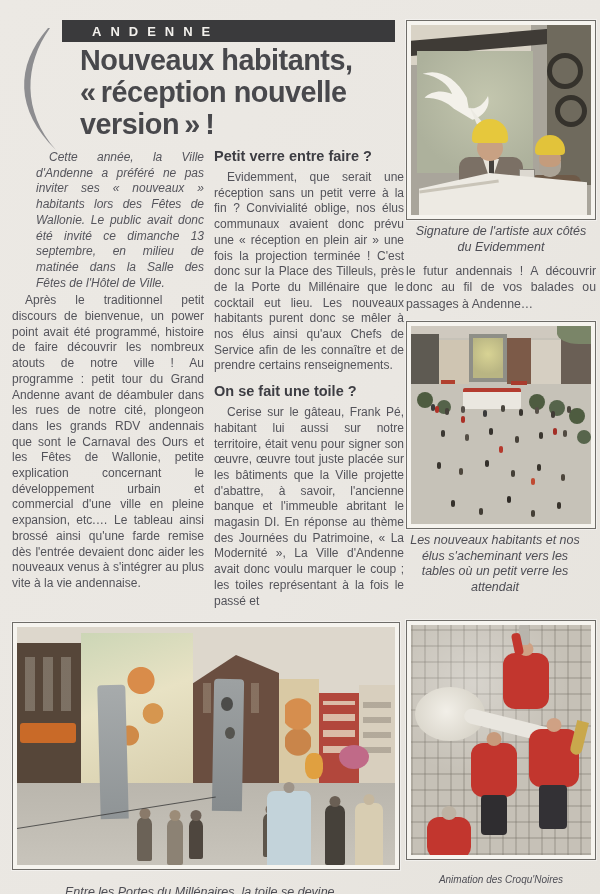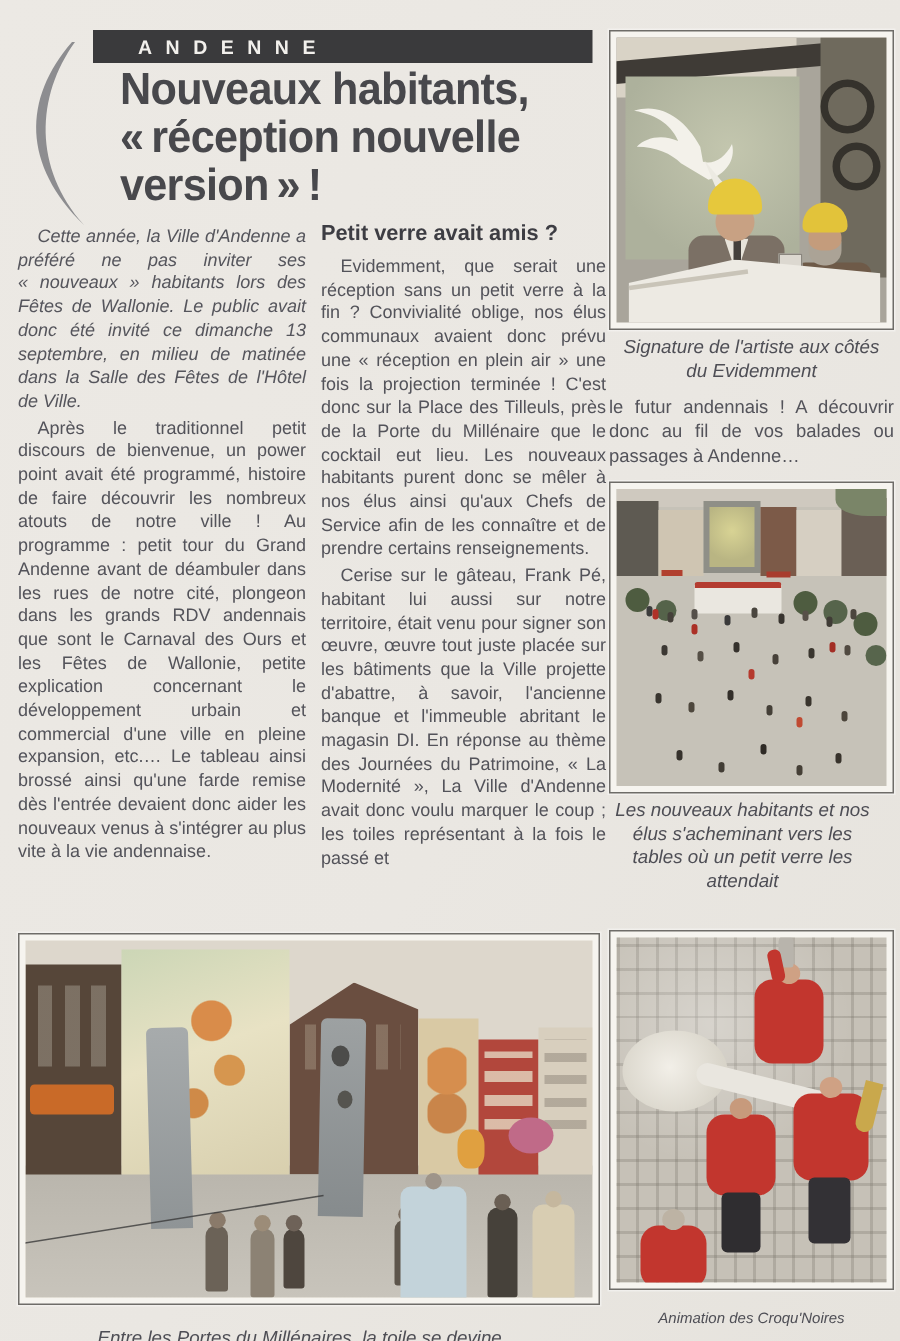--- a/index.html
+++ b/index.html
@@ -21,21 +21,21 @@
     position:absolute;left:80px;top:44px;width:330px;margin:0;
     font-size:30px;line-height:32px;font-weight:bold;color:#48484c;
     letter-spacing:-0.5px;
   }
   .hl-line{display:block;transform:scaleX(.96);transform-origin:left;}
   
   .col{position:absolute;top:150px;width:192px;font-size:12px;line-height:15.7px;text-align:justify;}
   .col1{left:12px;}
   .col2{left:214px;top:148px;width:190px;}
   .col p{margin:0 0 2px 0;text-indent:13px;}
-  .col p.noindent{text-indent:0;}
+  .col p.noindent{text-indent:0;margin-left:24px;}
   .intro{font-style:italic;color:#55555c;}
   .col h2, .col3 h2{
     font-size:14.5px;line-height:17px;font-weight:bold;color:#3d3d43;
     margin:9px 0 5px 0;text-align:left;
   }
   
   .col3{position:absolute;left:406px;top:20px;width:190px;font-size:12.3px;line-height:16.4px;text-align:justify;}
   .col3 p{margin:0;}
   .col3 .merveille{text-indent:13px;}
   .signature{text-align:right;font-weight:bold;color:#3f3f45;margin-top:7px !important;padding-right:6px;}
@@ -96,22 +96,23 @@
     <span class="hl-line">« réception nouvelle</span>
     <span class="hl-line">version » !</span>
   </h1>
 
   <div class="col col1">
     <p class="intro noindent" style="text-indent:13px;">Cette année, la Ville d'Andenne a préféré ne pas inviter ses «&nbsp;nouveaux&nbsp;» habitants lors des Fêtes de Wallonie. Le public avait donc été invité ce dimanche 13 septembre, en milieu de matinée dans la Salle des Fêtes de l'Hôtel de Ville.</p>
     <p>Après le traditionnel petit discours de bienvenue, un power point avait été programmé, histoire de faire découvrir les nombreux atouts de notre ville ! Au programme : petit tour du Grand Andenne avant de déambuler dans les rues de notre cité, plongeon dans les grands RDV andennais que sont le Carnaval des Ours et les Fêtes de Wallonie, petite explication concernant le développement urbain et commercial d'une ville en pleine expansion, etc.… Le tableau ainsi brossé ainsi qu'une farde remise dès l'entrée devaient donc aider les nouveaux venus à s'intégrer au plus vite à la vie andennaise.</p>
   </div>
 
   <div class="col col2">
-    <h2 style="margin-top:0;">Petit verre avait amis ?</h2>
+    <h2 style="margin-top:0;">Petit verre entre faire ?</h2>
     <p>Evidemment, que serait une réception sans un petit verre à la fin ? Convivialité oblige, nos élus communaux avaient donc prévu une «&nbsp;réception en plein air&nbsp;» une fois la projection terminée ! C'est donc sur la Place des Tilleuls, près de la Porte du Millénaire que le cocktail eut lieu. Les nouveaux habitants purent donc se mêler à nos élus ainsi qu'aux Chefs de Service afin de les connaître et de prendre certains renseignements.</p>
+    <h2>On se fait une toile ?</h2>
     <p>Cerise sur le gâteau, Frank Pé, habitant lui aussi sur notre territoire, était venu pour signer son œuvre, œuvre tout juste placée sur les bâtiments que la Ville projette d'abattre, à savoir, l'ancienne banque et l'immeuble abritant le magasin DI. En réponse au thème des Journées du Patrimoine, «&nbsp;La Modernité&nbsp;», La Ville d'Andenne avait donc voulu marquer le coup ; les toiles représentant à la fois le passé et</p>
   </div>
 
   <div class="col3">
 
     <div class="photo-frame frameA">
       <div class="photo" style="background:#a9a59b;">
         <div class="abs" style="left:0;top:0;width:120px;height:40px;background:#d9d3c6;"></div>
         <div class="abs" style="left:-8px;top:10px;width:150px;height:15px;background:#3f3b36;transform:rotate(-5deg);"></div>
         <div class="abs" style="right:0;top:0;width:44px;height:160px;background:#6f6a5d;"></div>

